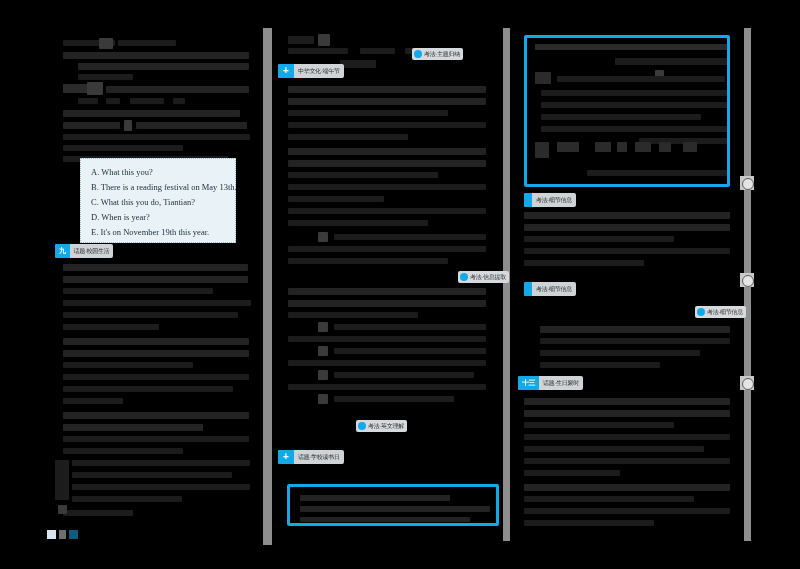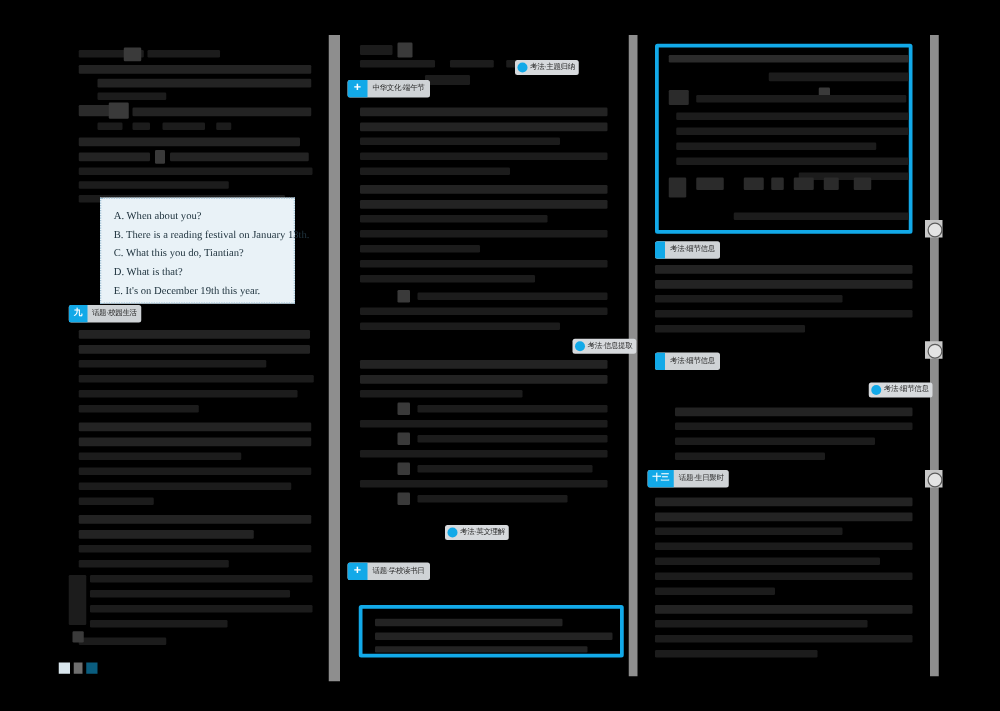--- a/index.html
+++ b/index.html
@@ -81,25 +81,25 @@
     <div class="line" style="left:173px;top:98px;width:12px;height:6px;"></div>
     <div class="line d2" style="left:63px;top:110px;width:177px;height:7px;"></div>
     <div class="line d2" style="left:63px;top:122px;width:57px;height:7px;"></div>
     <div class="line hi" style="left:124px;top:120px;width:8px;height:11px;"></div>
     <div class="line d2" style="left:136px;top:122px;width:111px;height:7px;"></div>
     <div class="line" style="left:63px;top:134px;width:187px;height:6px;"></div>
     <div class="line" style="left:63px;top:145px;width:120px;height:6px;"></div>
     <div class="line" style="left:63px;top:156px;width:165px;height:6px;"></div>
 
     <div class="callout" style="left:80px;top:158px;width:156px;height:85px;">
-      <div class="opt">A. When about you?</div>
-      <div class="opt">B. There is a reading festival on January 13th.</div>
+      <div class="opt">A. What this you?</div>
+      <div class="opt">B. There is a reading festival on May 13th.</div>
       <div class="opt">C. What this you do, Tiantian?</div>
-      <div class="opt">D. What is that?</div>
-      <div class="opt">E. It's on December 19th this year.</div>
+      <div class="opt">D. When is year?</div>
+      <div class="opt">E. It's on November 19th this year.</div>
     </div>
 
     <div class="badge" style="left:55px;top:244px;">
       <span class="num">九</span>
       <span class="txt">话题·校园生活</span>
     </div>
 
     <div class="line d2" style="left:63px;top:264px;width:185px;height:7px;"></div>
     <div class="line d2" style="left:63px;top:276px;width:185px;height:7px;"></div>
     <div class="line" style="left:63px;top:288px;width:150px;height:6px;"></div>

